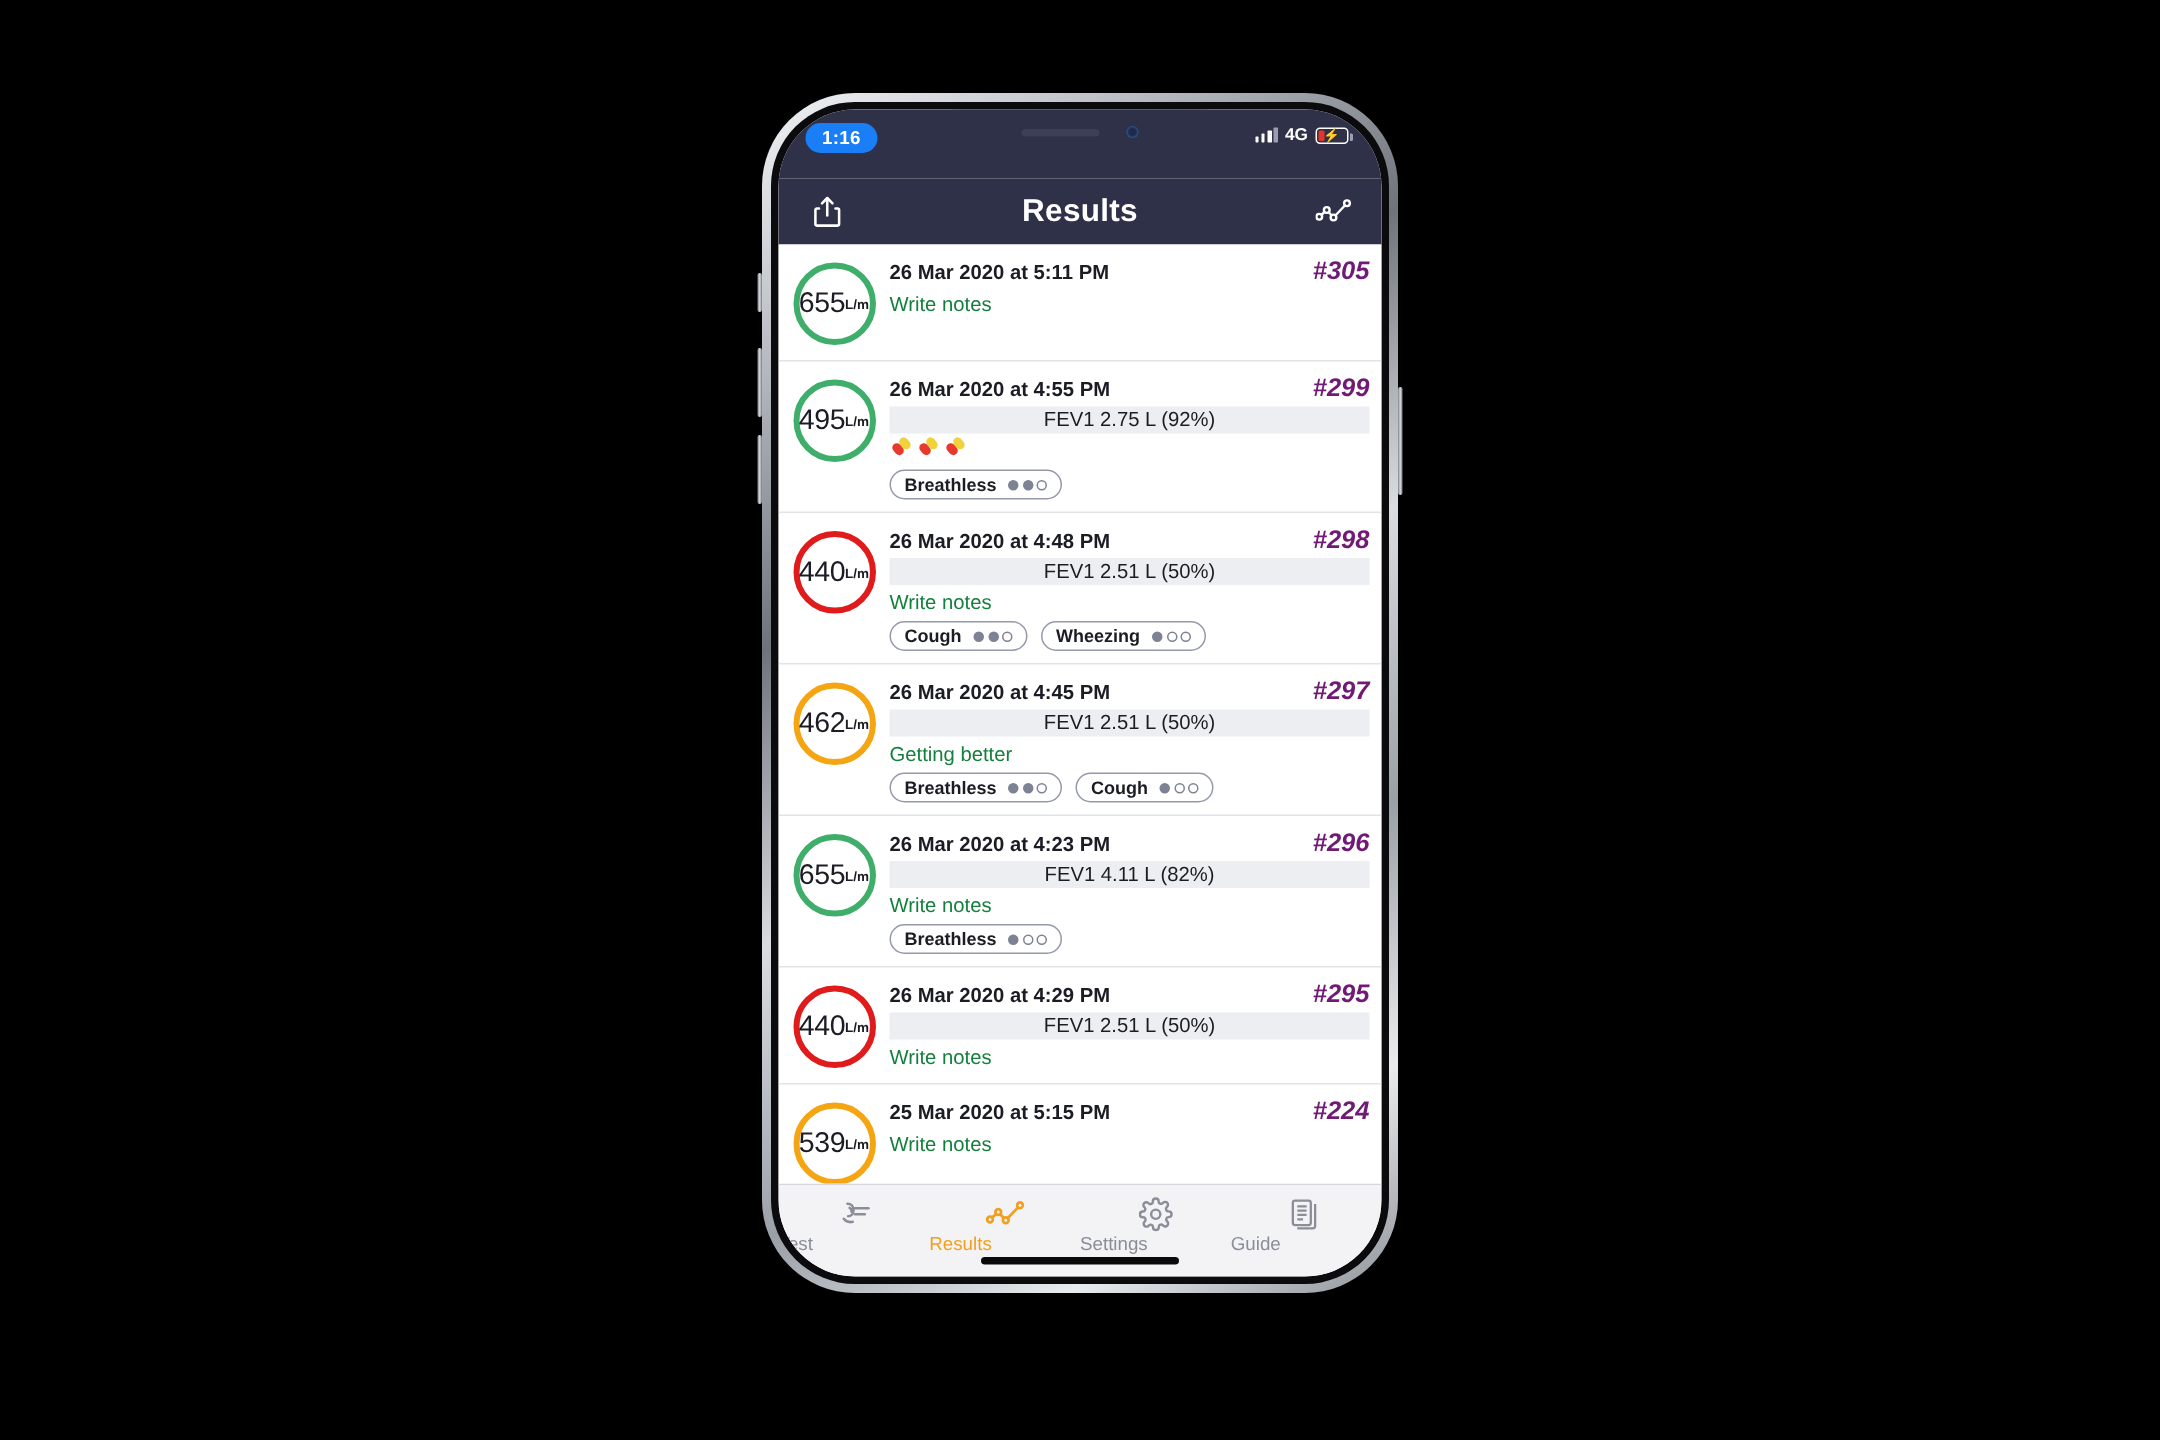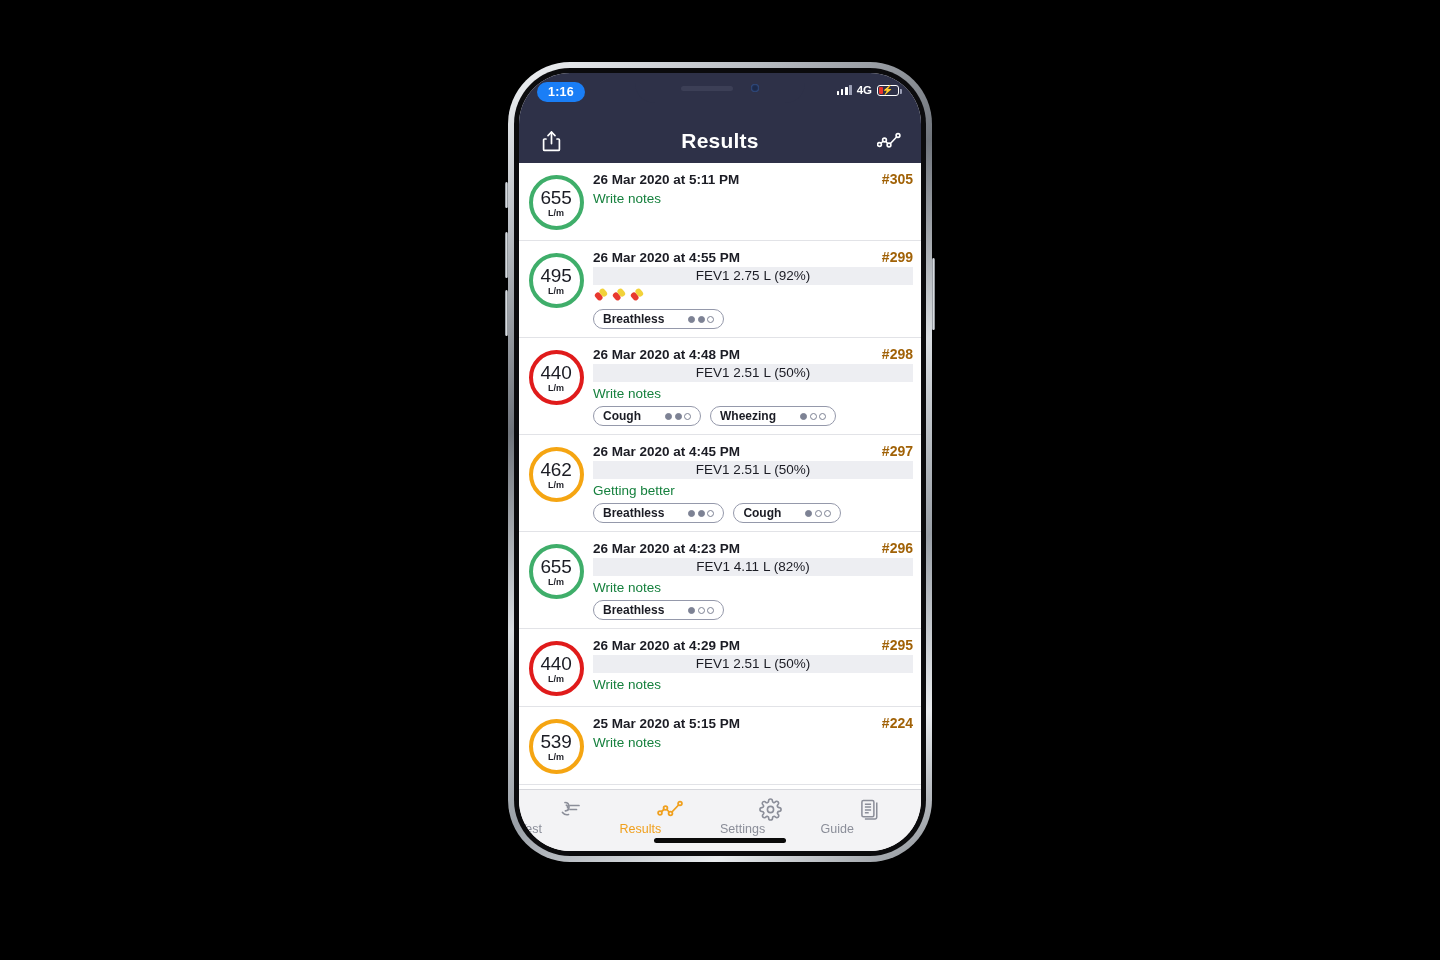--- a/index.html
+++ b/index.html
@@ -86,42 +86,42 @@
   .row {
     display: flex; align-items: flex-start;
     border-bottom: 1px solid #e2e3e7;
     padding: 8px 8px 8px 0;
     min-height: 78px;
   }
   .gauge-wrap { flex: 0 0 74px; display:flex; align-items:center; justify-content:center; padding-top: 4px; }
   .gauge {
     width: 55px; height: 55px; border-radius: 50%;
     border: 4px solid #3fae6a;
-    display: flex; flex-direction: column; align-items: center; justify-content: center;
+    display: flex; flex-direction: row; align-items: center; justify-content: center;
     line-height: 1;
   }
   .gauge .val { font-size: 19px; color: #1b1c24; letter-spacing: -.3px; }
   .gauge .unit { font-size: 9px; font-weight: bold; color: #1b1c24; margin-top: 2px; }
   .g-green  { border-color: #3fae6a; }
   .g-red    { border-color: #e01b1b; }
   .g-orange { border-color: #f5a512; }
 
   .row-body { flex: 1 1 auto; min-width: 0; }
   .row-head { display: flex; align-items: baseline; justify-content: space-between; }
   .row-date { font-size: 13.5px; font-weight: bold; color: #1b1c24; }
-  .row-id { font-size: 14px; font-weight: bold; color: #a16207; }
+  .row-id { font-size: 17px; font-weight: bold; color: #701a75; font-style: italic; }
   .fev-band {
     background: #edeef2; text-align: center;
     font-size: 13.5px; color: #1b1c24; padding: 1px 0 2px; margin-top: 2px;
   }
   .notes { font-size: 13.5px; color: #15803d; margin-top: 4px; }
   .meds { display: flex; gap: 2px; margin-top: 3px; height: 16px; align-items: center; }
   .tags { display: flex; gap: 9px; margin-top: 5px; flex-wrap: wrap; }
   .tag {
-    display: flex; align-items: center; gap: 24px;
+    display: flex; align-items: center; gap: 8px;
     border: 1.3px solid #9599ab; border-radius: 12px;
     padding: 2px 9px; font-size: 12px; font-weight: bold; color: #1b1c24;
     background: #fff;
   }
   .tag .dots { display: flex; gap: 2.5px; }
   .tag .dots span { width: 7px; height: 7px; border-radius: 50%; border: 1.2px solid #7d8294; }
   .tag .dots span.on { background: #7d8294; }
 
   
   #tabbar {

